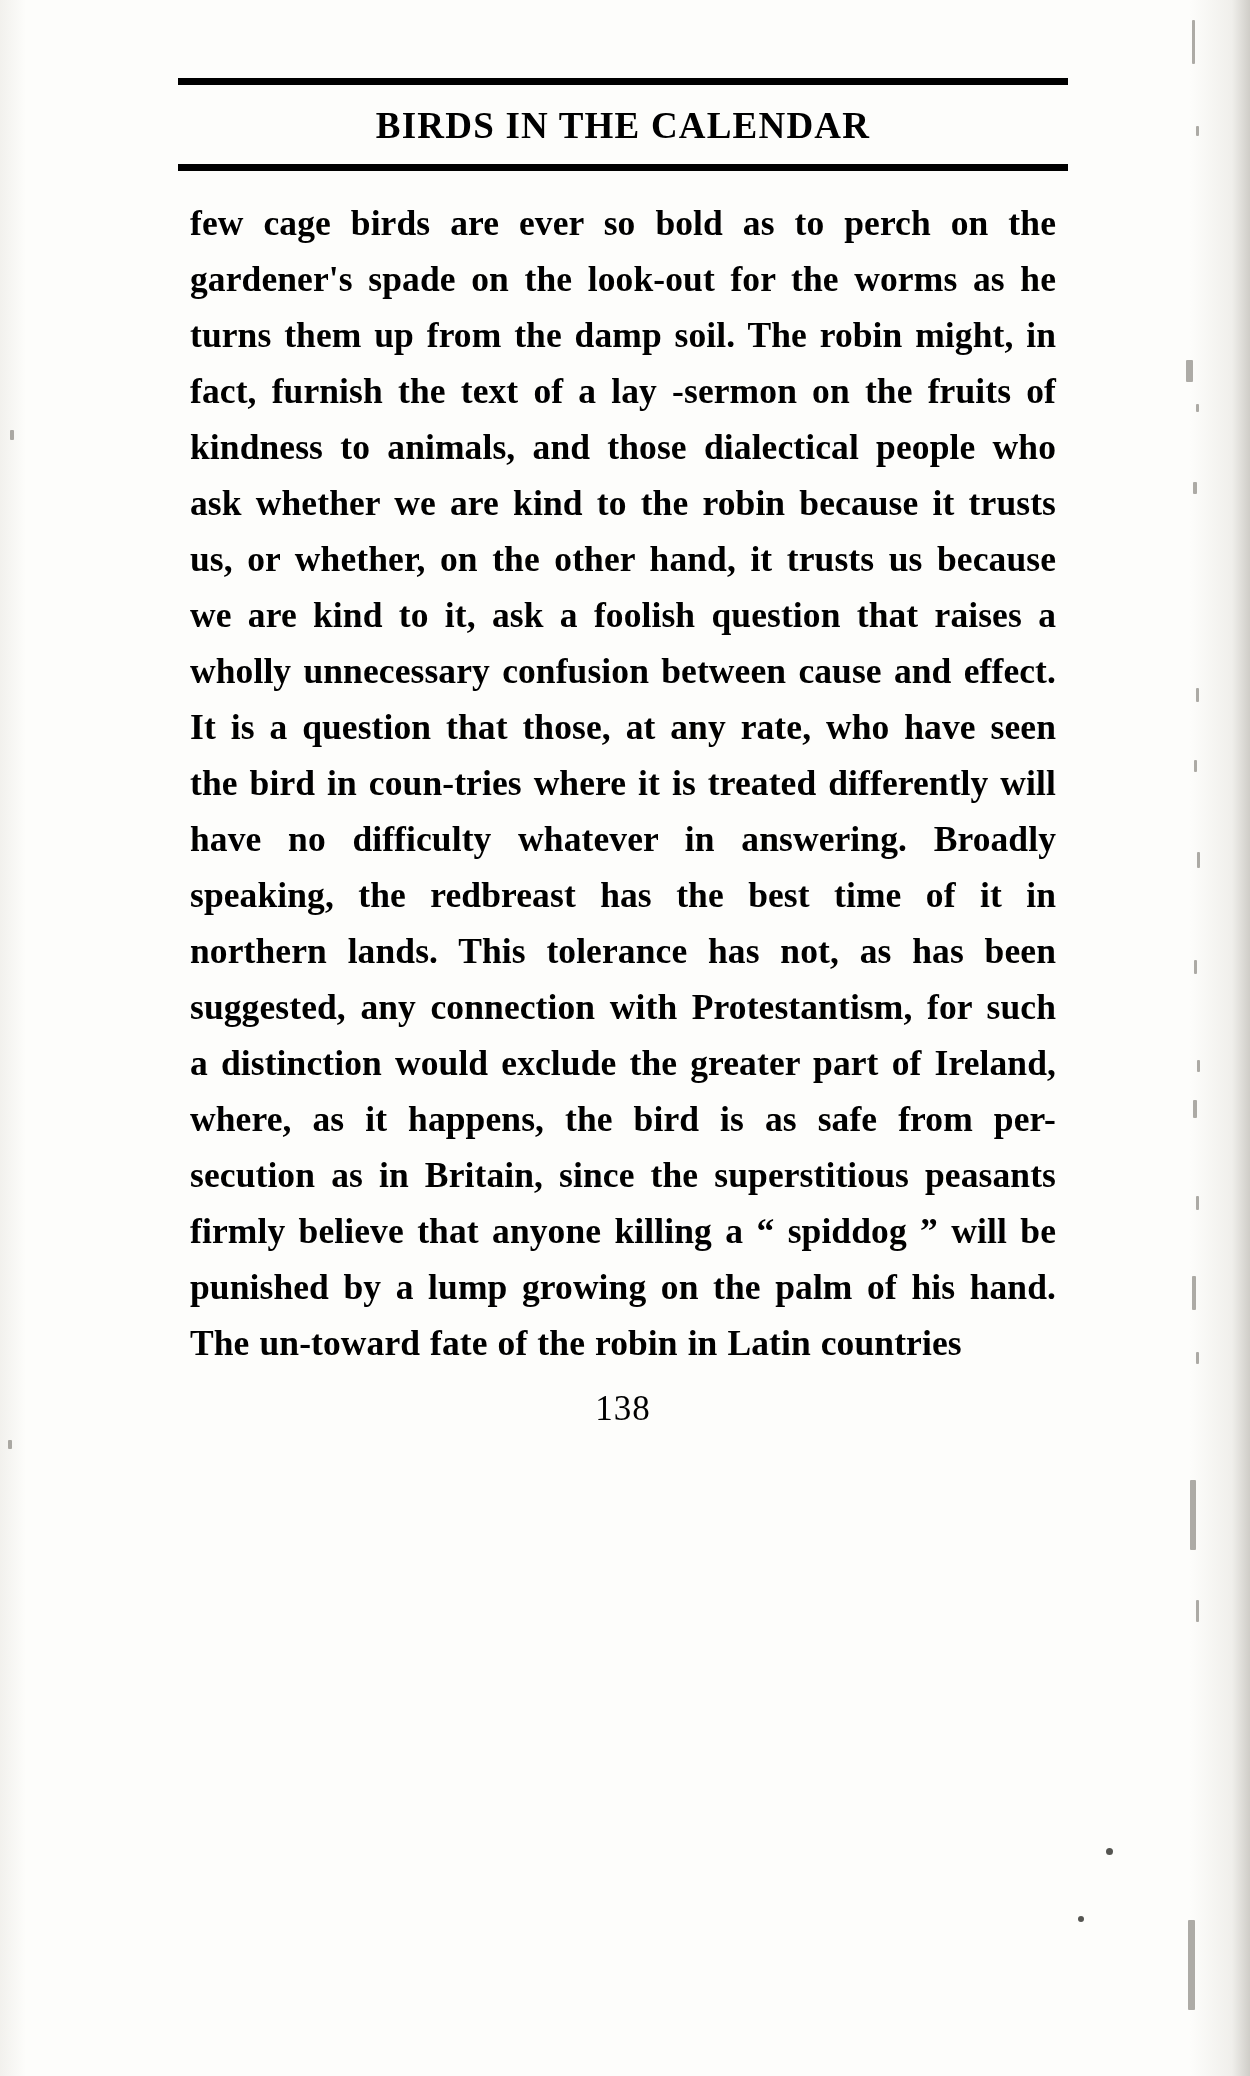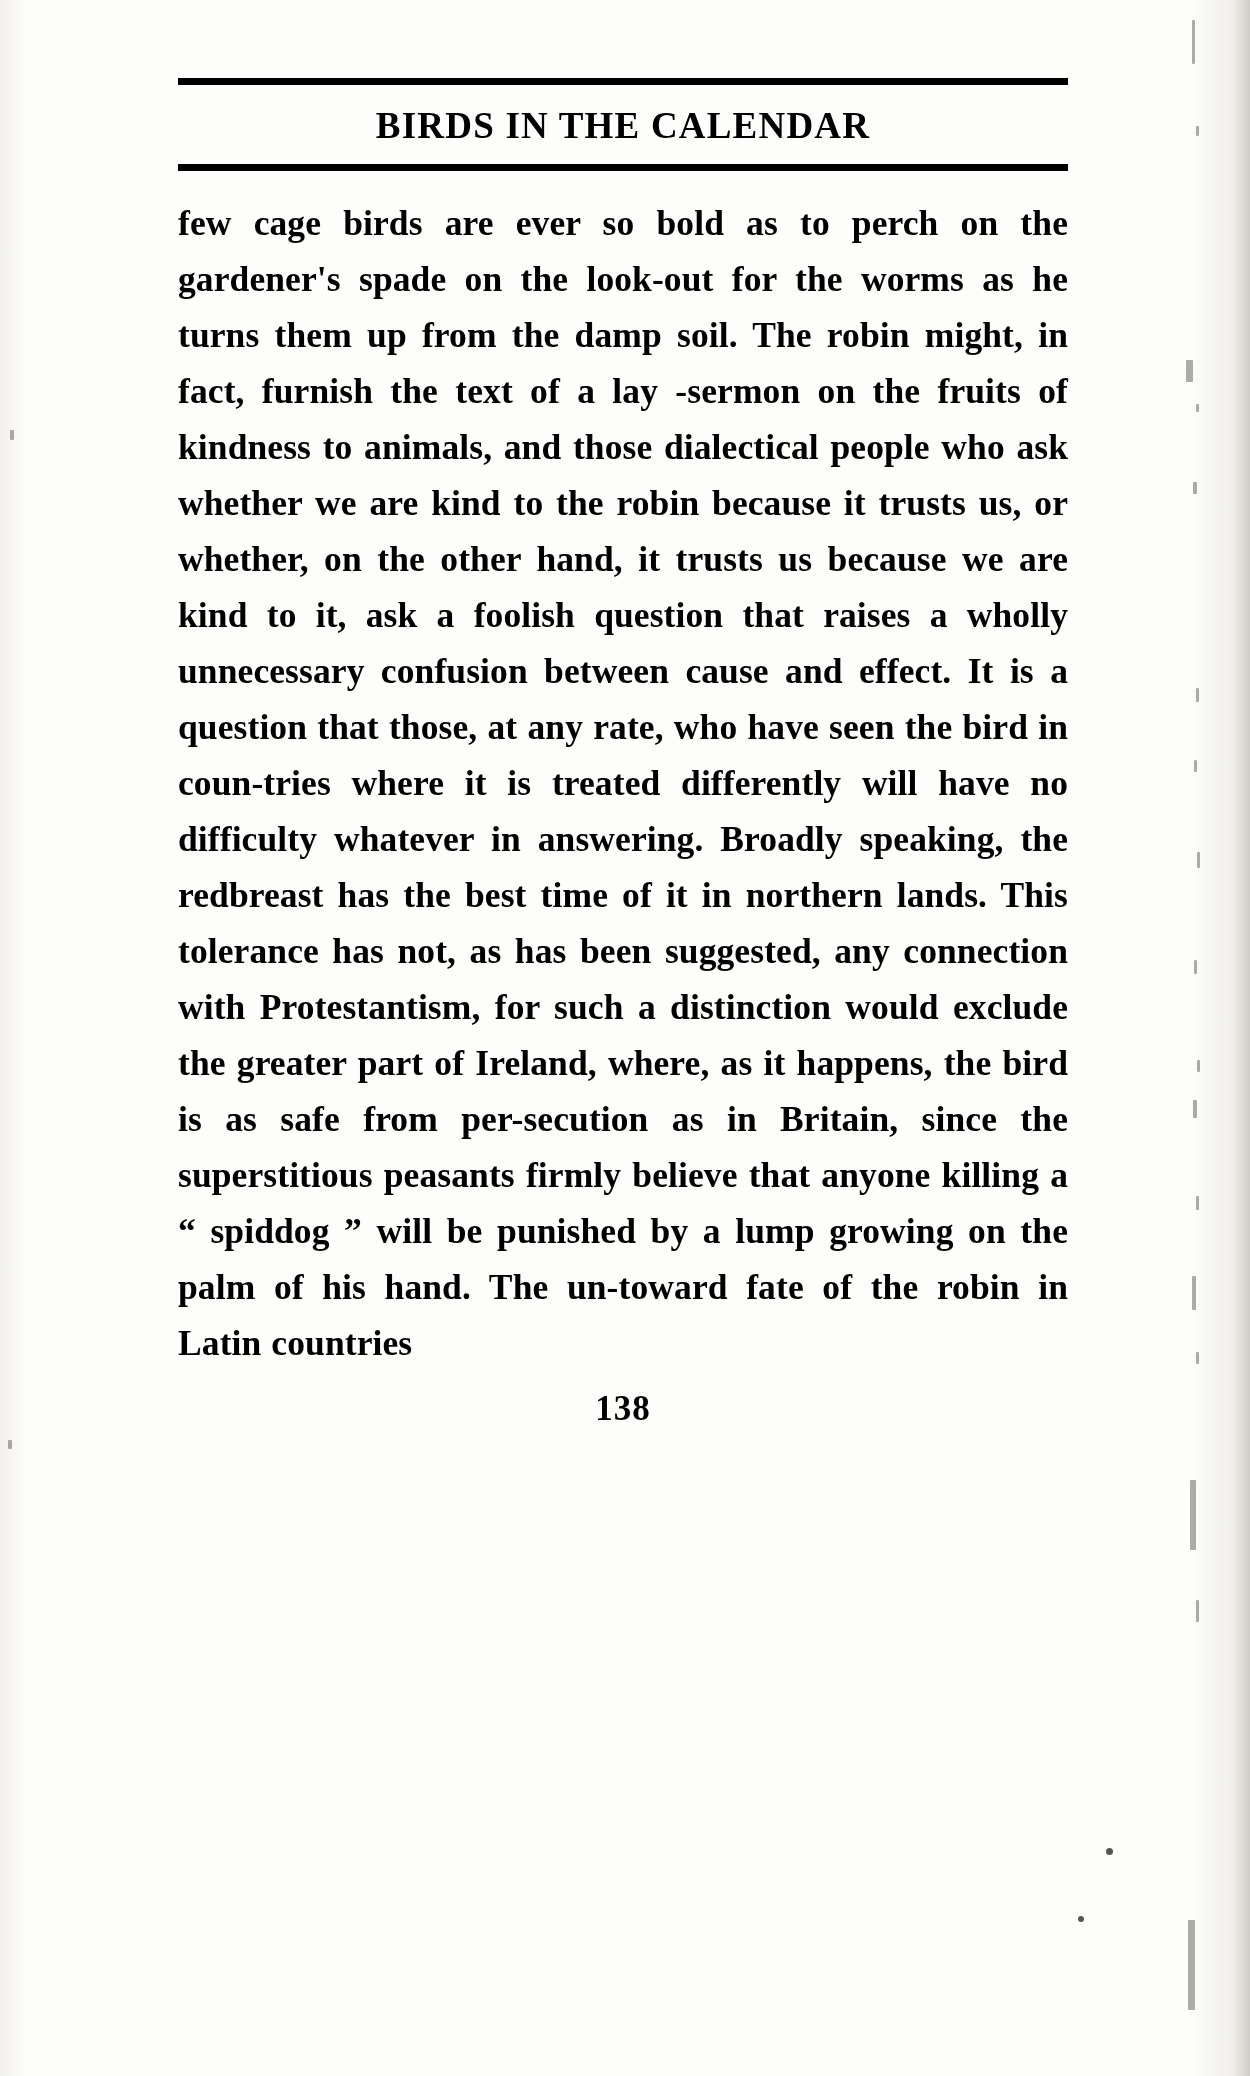--- a/index.html
+++ b/index.html
@@ -89,28 +89,28 @@
     margin-top: 24px;
     font-size: 35.5px;
     line-height: 56px;
     text-align: justify;
     font-weight: 700;
     letter-spacing: 0.1px;
     word-spacing: 1px;
     -webkit-font-smoothing: none;
   }
   .body-text p {
-    margin: 0;
+    margin: 12px;
   }
 
   .folio {
     margin-top: 18px;
     text-align: center;
     font-size: 35px;
-    font-weight: 700;
+    font-weight: 400;
     letter-spacing: 1px;
   }
 
   
   .ink-dot {
     position: absolute;
     background: #2b2a27;
     border-radius: 50%;
     opacity: 0.8;
   }

